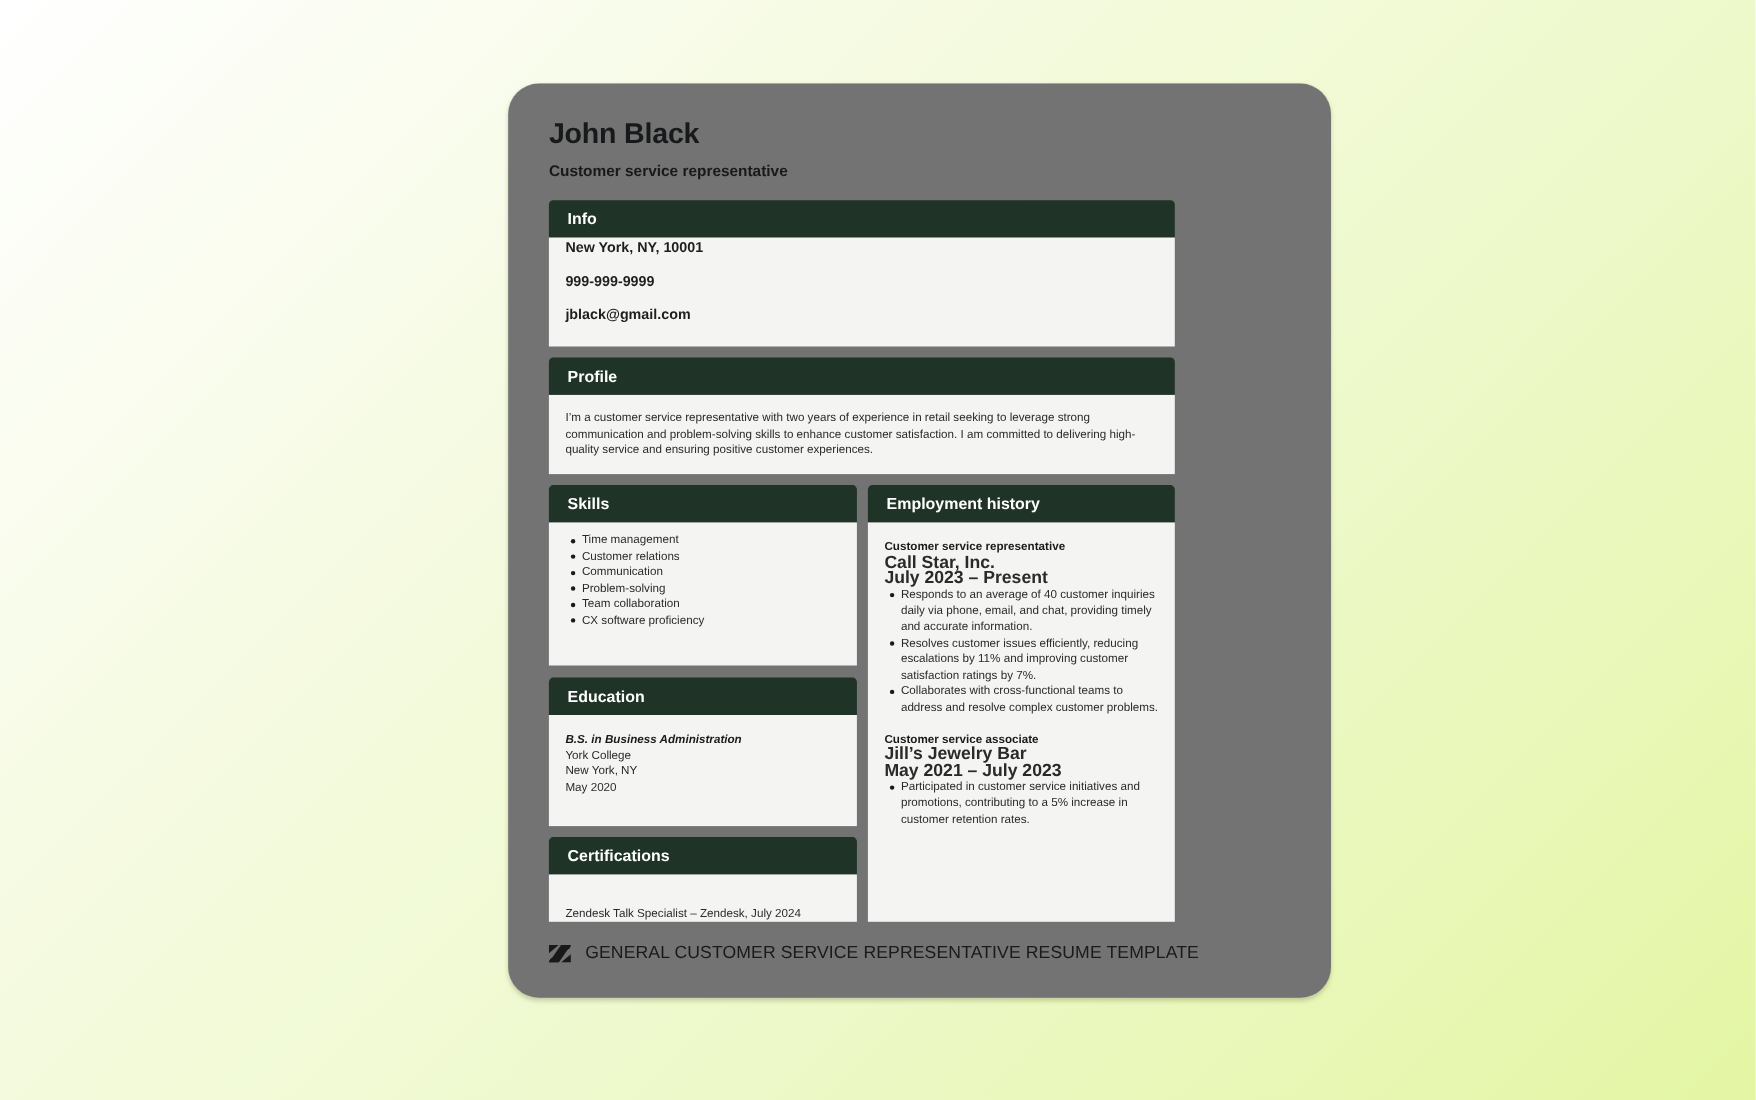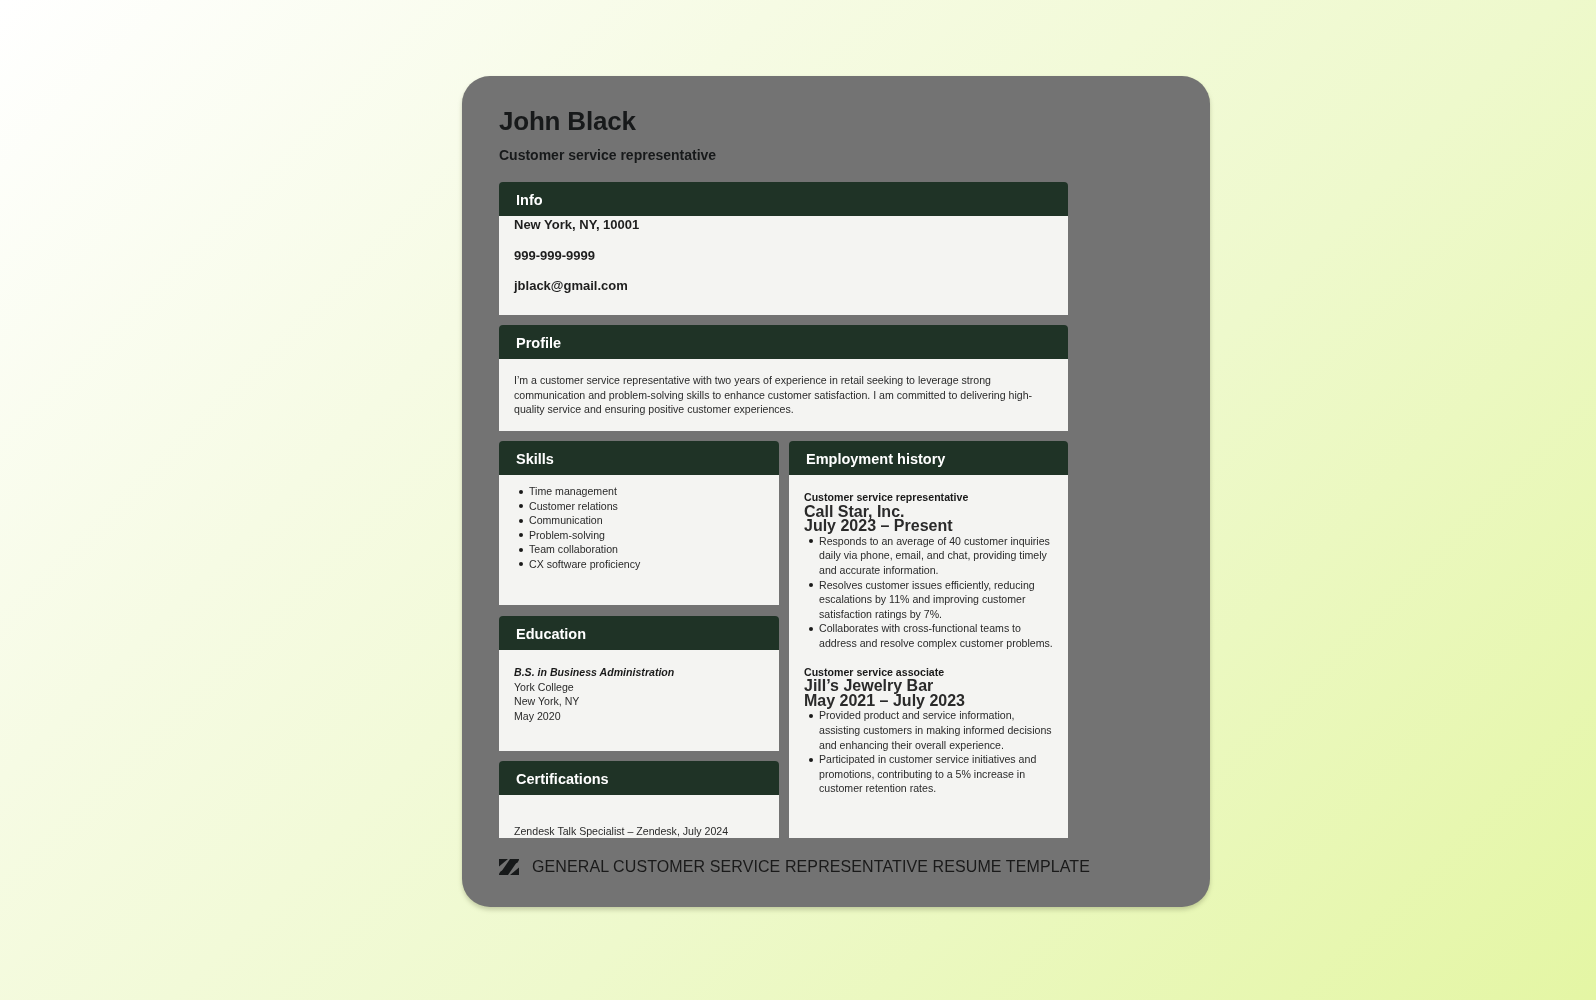--- a/index.html
+++ b/index.html
@@ -130,21 +130,20 @@
           <li>Responds to an average of 40 customer inquiries daily via phone, email, and chat, providing timely and accurate information.</li>
           <li>Resolves customer issues efficiently, reducing escalations by 11% and improving customer satisfaction ratings by 7%.</li>
           <li>Collaborates with cross-functional teams to address and resolve complex customer problems.</li>
         </ul>
       </div>
       <div class="job">
         <div class="job-title">Customer service associate</div>
         <div class="job-line">Jill’s Jewelry Bar</div>
         <div class="job-line">May 2021 – July 2023</div>
         <ul class="bullets">
-          <li>Provided product and service information, assisting customers in making informed decisions and enhancing their overall experience.</li>
           <li>Participated in customer service initiatives and promotions, contributing to a 5% increase in customer retention rates.</li>
         </ul>
       </div>
     </div>
   </div>
 
   <div class="section education">
     <div class="sec-head">Education</div>
     <div class="sec-body">
       <div class="edu-degree">B.S. in Business Administration</div>

